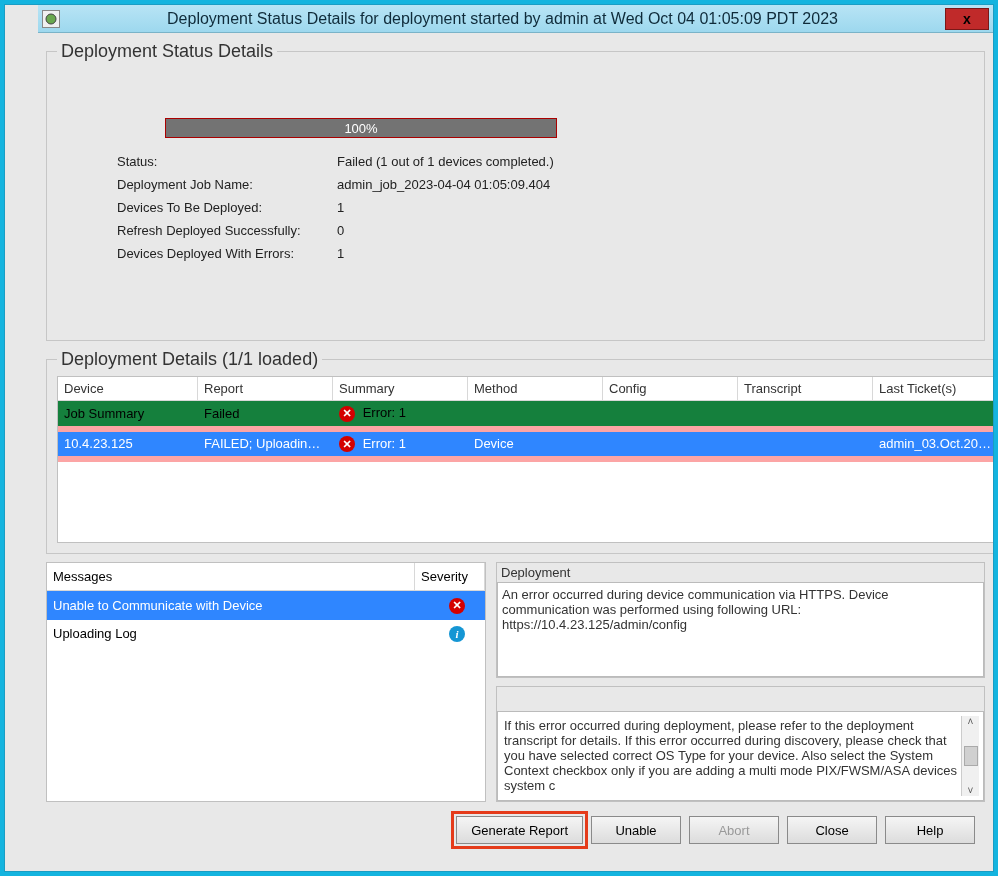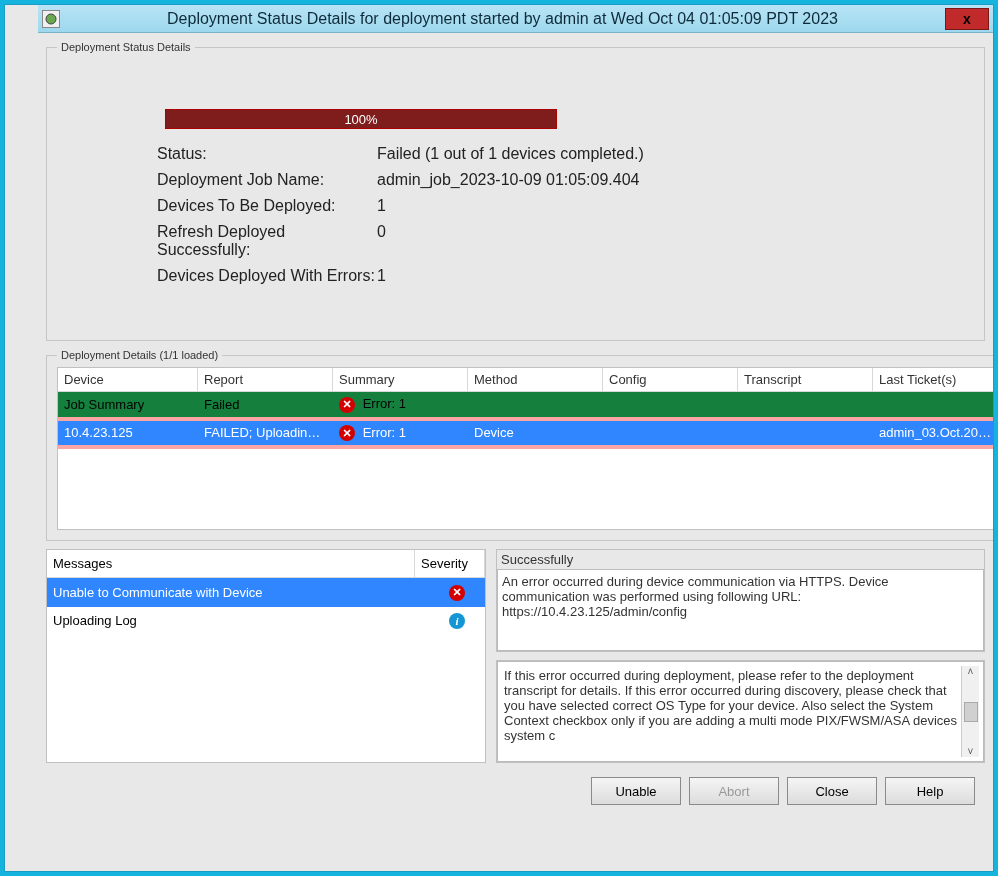--- a/index.html
+++ b/index.html
@@ -66,48 +66,48 @@
     gap: 8px;
     overflow: hidden;
   }
   fieldset.group {
     border: 1px solid #c6c6c6;
     padding: 6px 10px 10px 10px;
     margin: 0;
     background: #e8e8e8;
   }
   fieldset.group > legend {
-    font-size: 11px;
+    font-size: 18px;
     padding: 0 4px;
     color: #333;
   }
 
   
   .status-block {
     height: 300px;
   }
   .progress-wrap {
     margin: 50px 0 16px 60px;
     width: 440px;
     display: flex;
   }
   .progress-bar {
     flex: 1;
     height: 20px;
-    background: #7f1d1d;
+    background: #737373;
     border: 1px solid #a00;
     color: #fff;
     display: flex;
     align-items: center;
     justify-content: center;
     font-size: 13px;
     margin-left: 48px;
   }
   .kv-rows { margin-left: 60px; }
-  .kv-row { display: flex; margin-bottom: 8px; font-size: 16px; color:#222;margin-left:40px; }
+  .kv-row { display: flex; margin-bottom: 8px; font-size: 13px; color:#222; }
   .kv-key { width: 220px; }
   .kv-val { }
 
   
   .details-block { }
   .tbl {
     border: 1px solid #c0c0c0;
     background: #15803d;
     width: 100%;
     overflow: hidden;
@@ -127,37 +127,37 @@
     border-right: 1px solid #d8d8d8;
     color: #333;
     cursor: pointer;
   }
   .tbl-row .td {
     padding: 4px 6px;
     overflow: hidden;
     text-overflow: ellipsis;
     white-space: nowrap;
   }
-  .tbl-row { border-bottom: 4px solid #fca5a5; }
+  .tbl-row { border-bottom: 6px solid #fca5a5; }
   .tbl-row.selected { background: #2f86ff; color: #fff; }
   .tbl-body-spacer { height: 80px; background:#fff; }
 
   .err-icon, .info-icon {
     display:inline-flex; width:16px; height:16px; border-radius:50%;
     color:#fff; align-items:center; justify-content:center; font-size:11px;
     margin-right:4px; font-weight:bold;
   }
   .err-icon { background:#d40000; }
   .info-icon { background:#1596d4; font-style: italic; font-family: Georgia, serif; }
 
   
   .lower {
     display: flex;
     gap: 10px;
-    height: 214px;
+    height: 240px;
   }
   .lower .left {
     width: 440px;
     border: 1px solid #c0c0c0;
     background:#fff;
     display:flex;
     flex-direction:column;
   }
   .lower .right {
     flex:1;
@@ -199,20 +199,21 @@
     padding:4px;
     flex:1;
     font-size:13px;
     color:#333;
     overflow:hidden;
   }
   .panel.desc { flex:1; }
   .panel.action { flex:1; }
   .scrollbox {
     display:flex;
+    margin-top:24px;
   }
   .scrollbox .txt { flex:1; padding:2px; }
   .scrollbox .sb {
     width:18px;
     background:#f0f0f0;
     border-left:1px solid #ccc;
     display:flex;
     flex-direction:column;
     align-items:center;
     justify-content:space-between;
@@ -273,21 +274,21 @@
           <span>100%</span>
         </div>
       </div>
       <div class="kv-rows">
         <div class="kv-row">
           <span class="kv-key">Status:</span>
           <span class="kv-val">Failed  (1 out of 1 devices completed.)</span>
         </div>
         <div class="kv-row">
           <span class="kv-key">Deployment Job Name:</span>
-          <span class="kv-val">admin_job_2023-10-09 01:05:09.404</span>
+          <span class="kv-val">admin_job_2023-04-04 01:05:09.404</span>
         </div>
         <div class="kv-row">
           <span class="kv-key">Devices To Be Deployed:</span>
           <span class="kv-val">1</span>
         </div>
         <div class="kv-row">
           <span class="kv-key">Refresh Deployed Successfully:</span>
           <span class="kv-val">0</span>
         </div>
         <div class="kv-row">
@@ -352,37 +353,38 @@
         <div class="msg-row">
           <span>Uploading Log</span>
           <span class="sev">
             <span class="info-icon">i</span>
           </span>
         </div>
       </div>
 
       <div class="right">
         <div class="panel desc">
-          <div class="panel-label">Successfully</div>
+          <div class="panel-label">Deployment</div>
           <div class="panel-text">An error occurred during device communication via HTTPS. Device communication was performed using following URL: https://10.4.23.125/admin/config</div>
         </div>
         <div class="panel action">
           <div class="panel-text scrollbox">
             <div class="txt">If this error occurred during deployment, please refer to the deployment transcript for details. If this error occurred during discovery, please check that you have selected correct OS Type for your device. Also select the System Context checkbox only if you are adding a multi mode PIX/FWSM/ASA devices system c</div>
             <div class="sb">
               <span>˄</span>
               <div class="thumb"></div>
               <span>˅</span>
             </div>
           </div>
         </div>
       </div>
     </div>
 
     <div class="buttons">
+      <button class="btn generate">Generate Report</button>
       <button class="btn">Unable</button>
       <button class="btn" disabled="">Abort</button>
       <button class="btn">Close</button>
       <button class="btn">Help</button>
     </div>
 
   </div>
 </div>
 
 </body></html>

